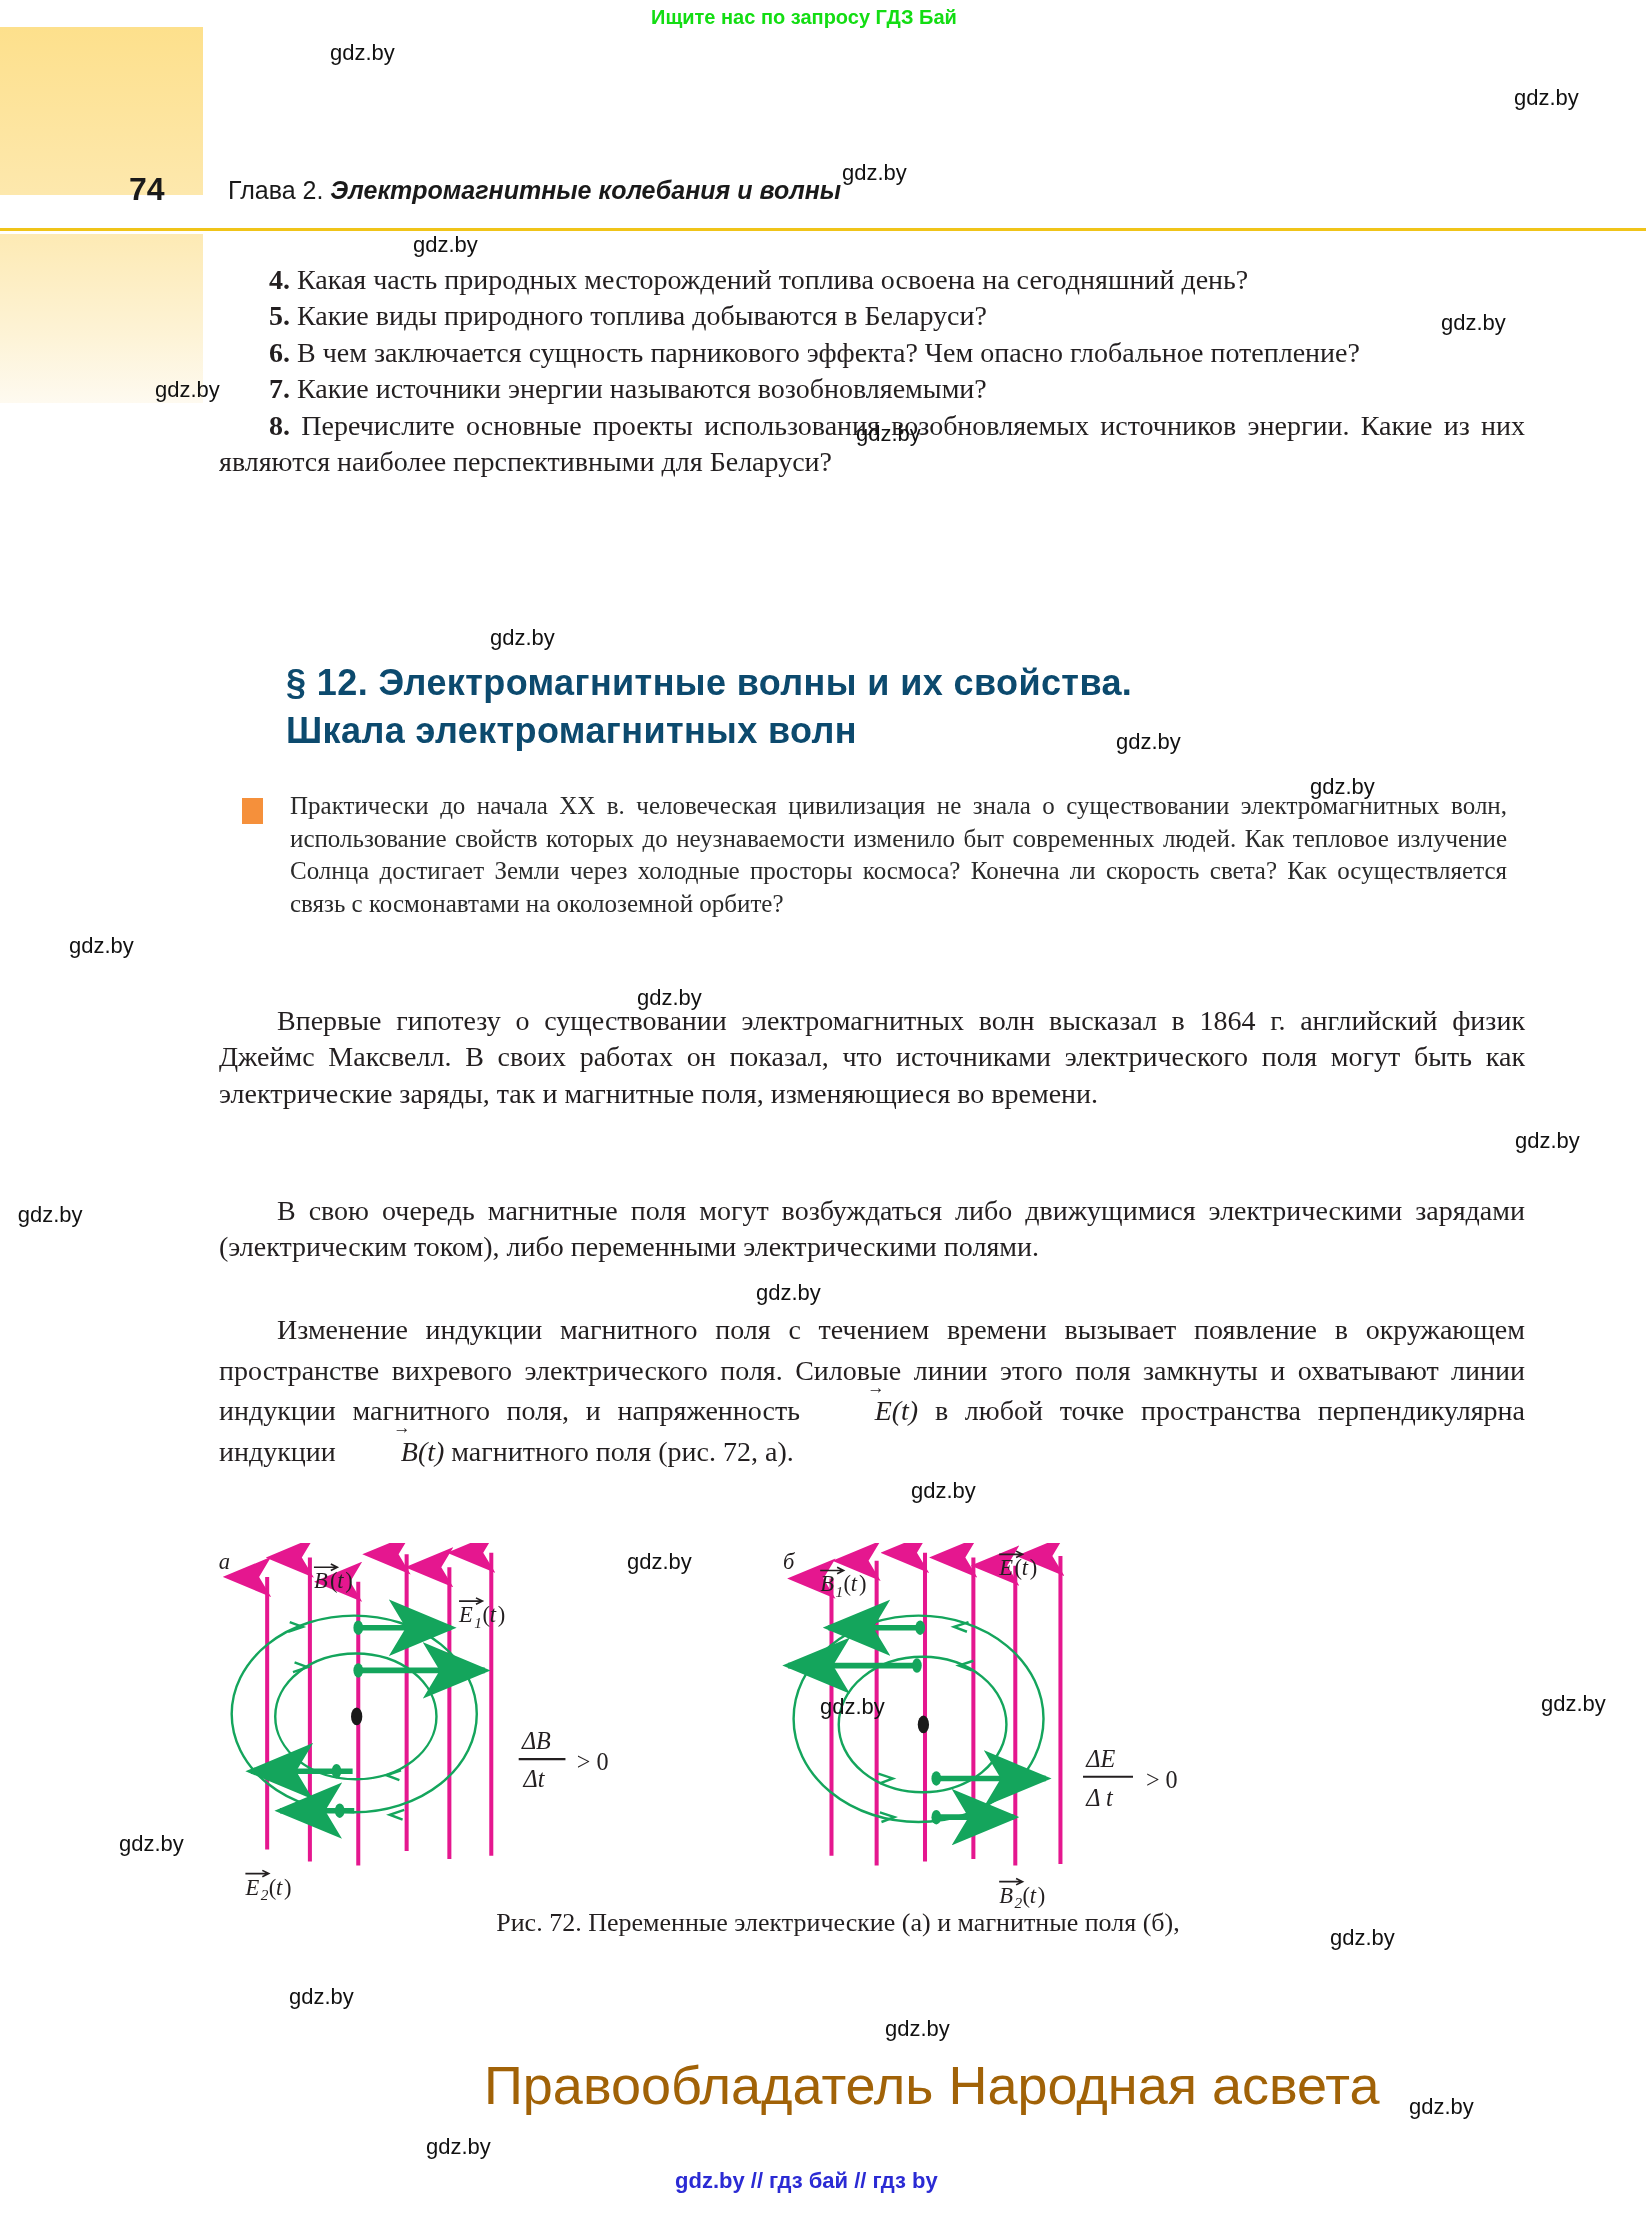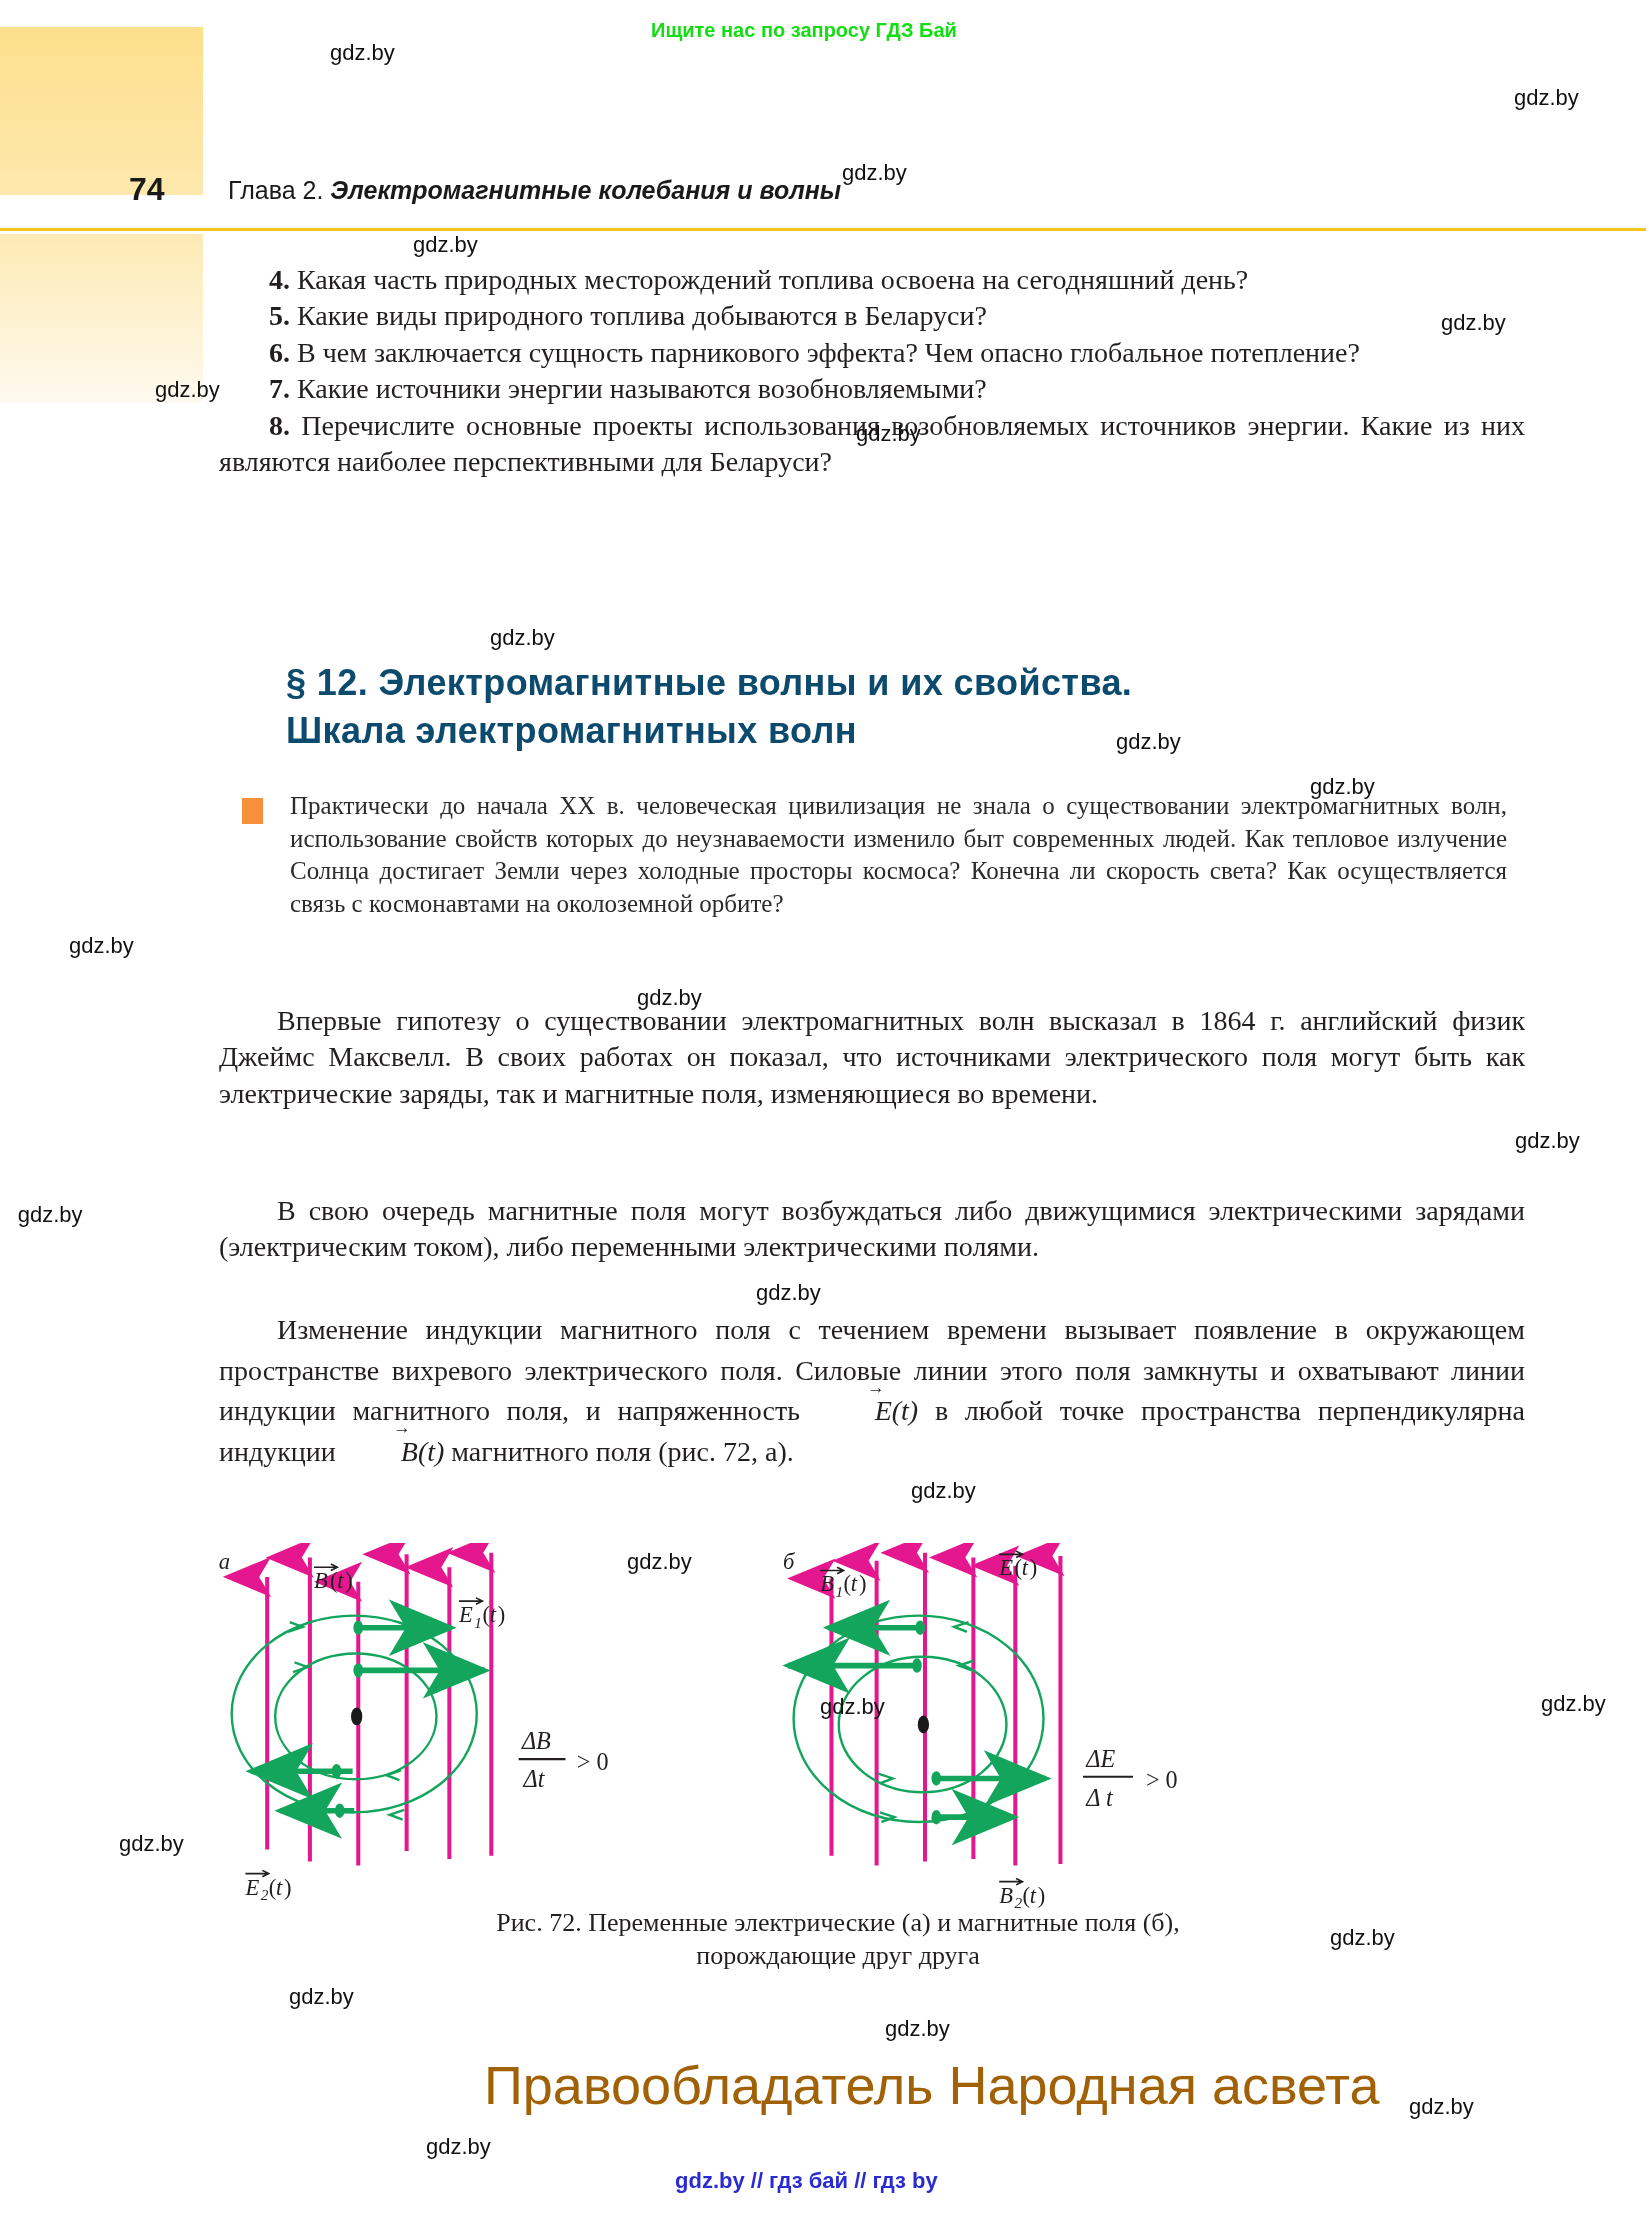--- a/index.html
+++ b/index.html
@@ -315,24 +315,23 @@
         <line x1="404" y1="290" x2="466" y2="290" stroke="#231f20" stroke-width="2.5"></line>
         <text x="408" y="326" font-style="italic">Δ t</text>
         <text x="482" y="304">&gt; 0</text>
       </g>
     </g>
   </svg>
 </div>
 
 <div class="fig-caption">
   <div>Рис. 72. Переменные электрические (а) и магнитные поля (б),</div>
-  <div>порождающие друг друга</div>
-</div>
-
-<div class="wm-green" style="left:651px; top:19px;">Ищите нас по запросу ГДЗ Бай</div>
+</div>
+
+<div class="wm-green" style="left:651px; top:6px;">Ищите нас по запросу ГДЗ Бай</div>
 
 <div class="wm" style="left:330px;  top:40px;">gdz.by</div>
 <div class="wm" style="left:1514px; top:85px;">gdz.by</div>
 <div class="wm" style="left:842px; top:160px;">gdz.by</div>
 <div class="wm" style="left:413px;  top:232px;">gdz.by</div>
 <div class="wm" style="left:1441px; top:310px;">gdz.by</div>
 <div class="wm" style="left:155px;  top:377px;">gdz.by</div>
 <div class="wm" style="left:856px; top:421px;">gdz.by</div>
 <div class="wm" style="left:490px;  top:625px;">gdz.by</div>
 <div class="wm" style="left:1116px; top:729px;">gdz.by</div>

